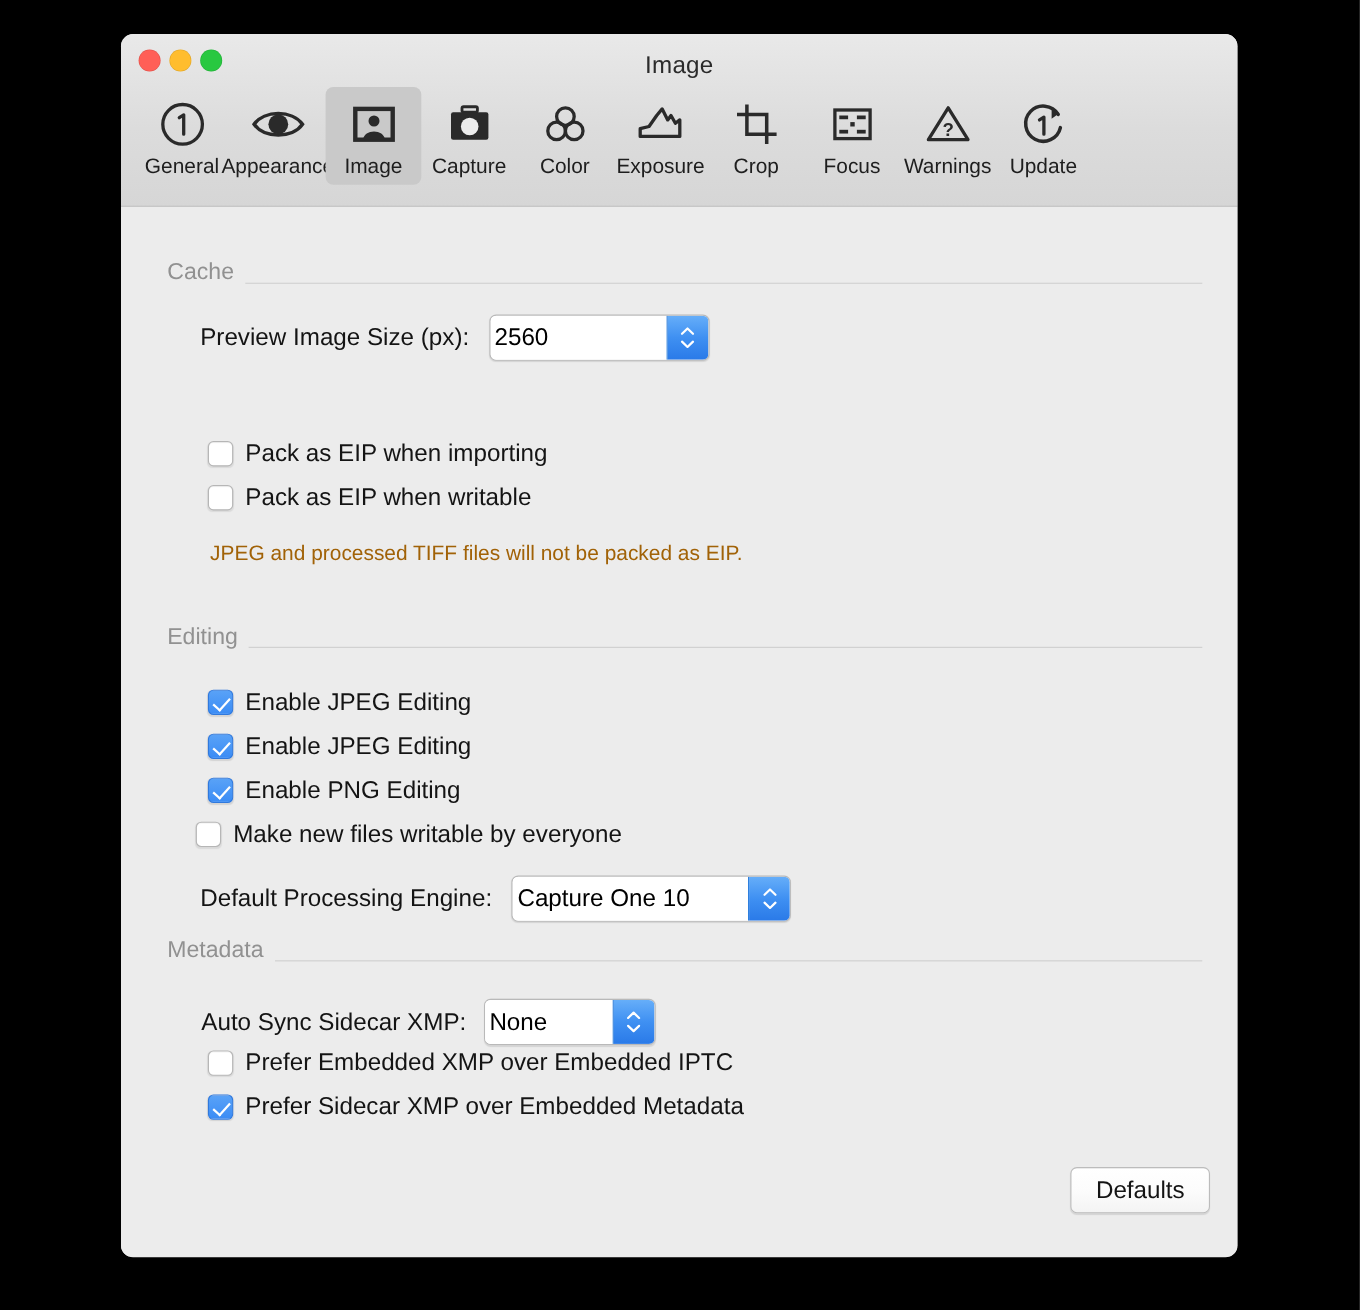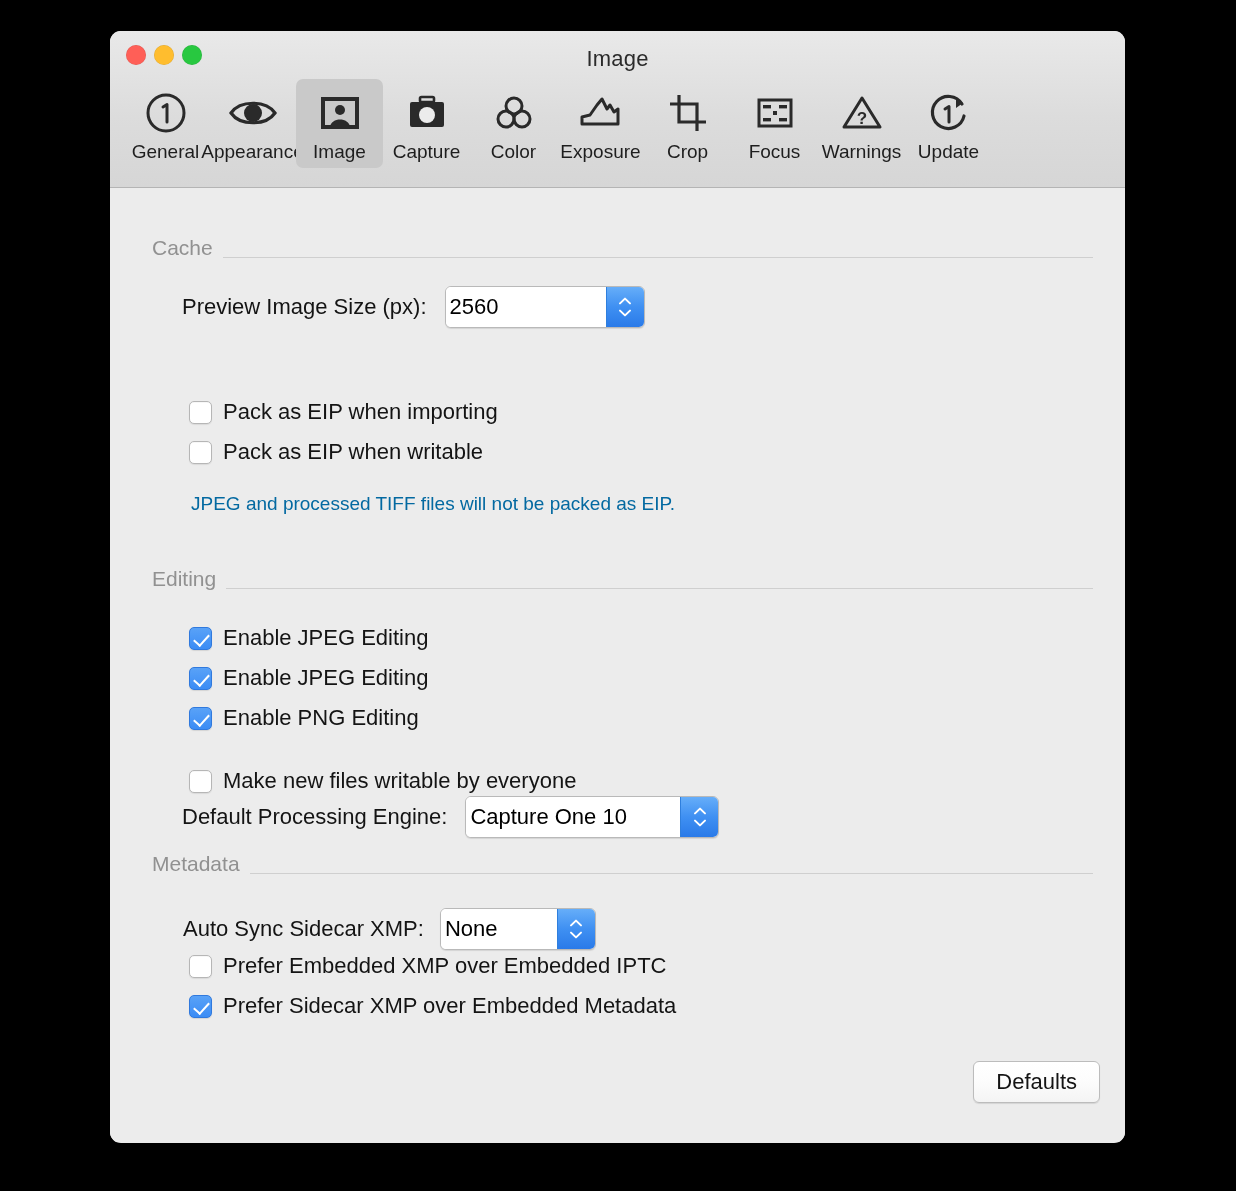--- a/index.html
+++ b/index.html
@@ -174,21 +174,21 @@
     width: 7px; height: 13px;
     border: solid #ffffff;
     border-width: 0 2.6px 2.6px 0;
     transform: rotate(42deg);
   }
   .cb-label { font-size: 22px; color: #141414; white-space: nowrap; }
 
   .note {
     position: absolute;
     font-size: 19px;
-    color: #0369a1;
+    color: #a16207;
     white-space: nowrap;
   }
 
   .push-button {
     position: absolute;
     height: 42px;
     padding: 4px 22px;
     display: flex; align-items: center; justify-content: center;
     border-radius: 6px;
     border: 1px solid #bcbcbc;
@@ -374,21 +374,21 @@
     <div class="cbrow" style="top: 477px; left: 79px;">
       <span class="cbox on"></span>
       <span class="cb-label">Enable JPEG Editing</span>
     </div>
 
     <div class="cbrow" style="top: 517px; left: 79px;">
       <span class="cbox on"></span>
       <span class="cb-label">Enable PNG Editing</span>
     </div>
 
-    <div class="cbrow" style="top: 557px; left: 79px; margin-top: 23px;">
+    <div class="cbrow" style="top: 557px; left: 68px;">
       <span class="cbox off"></span>
       <span class="cb-label">Make new files writable by everyone</span>
     </div>
 
     <div class="row" style="top: 608px; left: 72px;">
       <span class="field-label">Default Processing Engine:</span>
       <span class="combo" style="width: 254px; margin-left: 18px;">
         <span class="combo-value">Capture One 10</span>
         <span class="stepper">
           <svg class="chev" viewBox="0 0 14 8">

